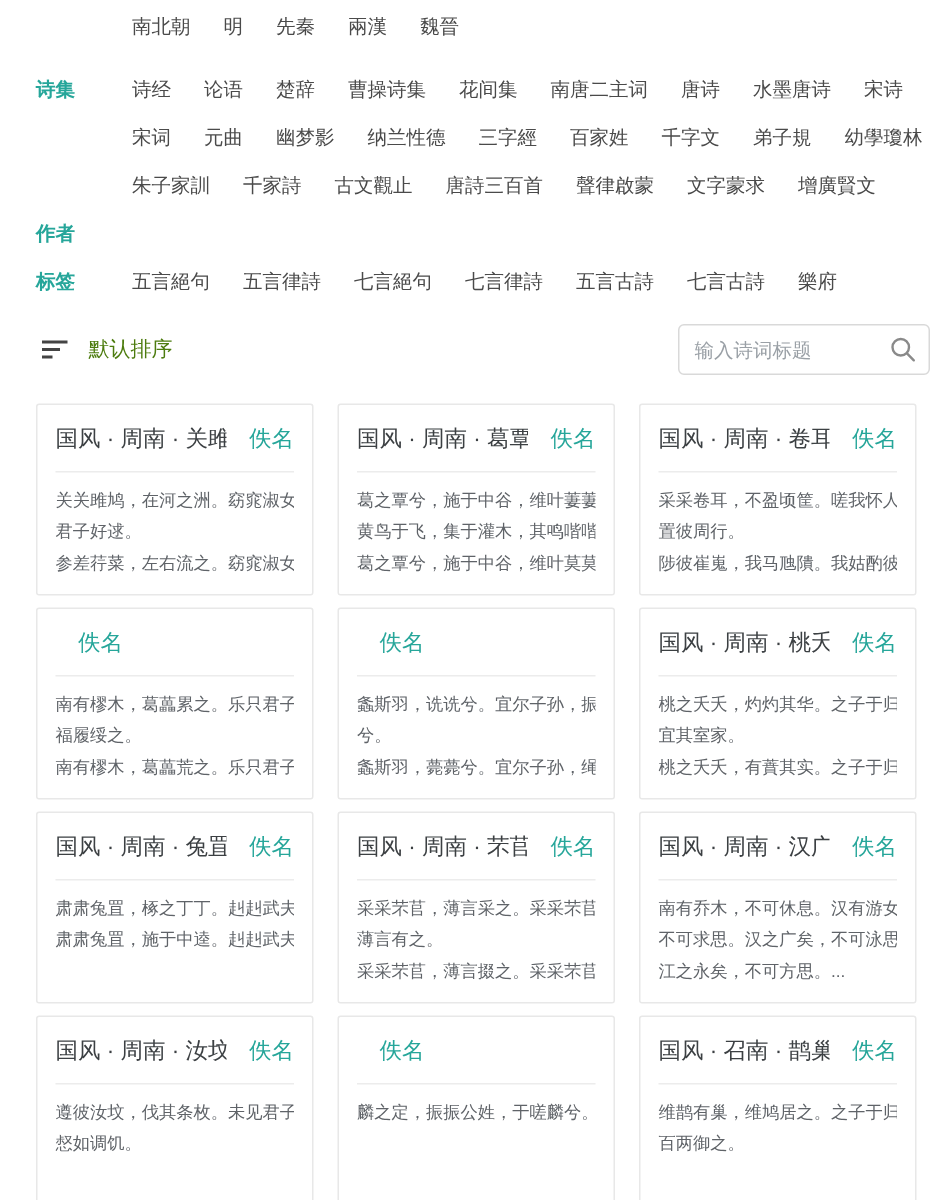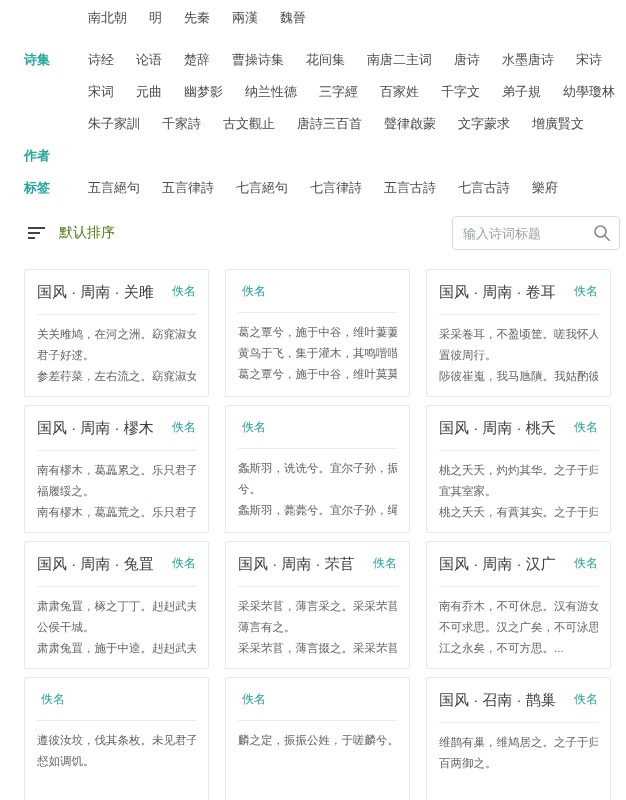--- a/index.html
+++ b/index.html
@@ -60,22 +60,22 @@
     overflow: hidden;
     cursor: pointer;
   }
   .card-head { display: flex; align-items: flex-start; }
   .card-title {
     font-size: 15px; color: #3c4043;
     white-space: nowrap; overflow: hidden;
     flex: 1 1 auto;
   }
   .card-author {
-    flex: 0 0 auto; margin-left: 4px;
-    font-size: 12px; color: #26a69a;
+    flex: 0 0 auto; margin-left: 15px;
+    font-size: 15px; color: #26a69a;
   }
   .card-divider { border: none; border-top: 1px solid #ececec; margin: 12px 0 9px; }
   .card-line {
     font-size: 11.5px; line-height: 21px; color: #5f6368;
     white-space: nowrap; overflow: hidden;
   }
 </style>
 </head>
 <body>
 
@@ -161,40 +161,40 @@
         <div class="card-title">国风 · 周南 · 关雎</div>
         <div class="card-author">佚名</div>
       </div>
       <div class="card-divider"></div>
       <div class="card-line">关关雎鸠，在河之洲。窈窕淑女，</div>
       <div class="card-line">君子好逑。</div>
       <div class="card-line">参差荇菜，左右流之。窈窕淑女...</div>
     </div>
     <div class="card">
       <div class="card-head">
+        <div class="card-title">国风 · 周南 · 葛覃</div>
         <div class="card-author">佚名</div>
       </div>
       <div class="card-divider"></div>
       <div class="card-line">葛之覃兮，施于中谷，维叶萋萋。</div>
       <div class="card-line">黄鸟于飞，集于灌木，其鸣喈喈。</div>
       <div class="card-line">葛之覃兮，施于中谷，维叶莫莫...</div>
     </div>
     <div class="card">
       <div class="card-head">
         <div class="card-title">国风 · 周南 · 卷耳</div>
         <div class="card-author">佚名</div>
       </div>
       <div class="card-divider"></div>
       <div class="card-line">采采卷耳，不盈顷筐。嗟我怀人，</div>
       <div class="card-line">置彼周行。</div>
       <div class="card-line">陟彼崔嵬，我马虺隤。我姑酌彼...</div>
     </div>
     <div class="card">
       <div class="card-head">
-        <div class="card-title">国风 · 周南 · 樛木</div>
         <div class="card-author">佚名</div>
       </div>
       <div class="card-divider"></div>
       <div class="card-line">南有樛木，葛藟累之。乐只君子，</div>
       <div class="card-line">福履绥之。</div>
       <div class="card-line">南有樛木，葛藟荒之。乐只君子...</div>
     </div>
     <div class="card">
       <div class="card-head">
         <div class="card-author">佚名</div>
@@ -214,21 +214,20 @@
       <div class="card-line">宜其室家。</div>
       <div class="card-line">桃之夭夭，有蕡其实。之子于归...</div>
     </div>
     <div class="card">
       <div class="card-head">
         <div class="card-title">国风 · 周南 · 兔罝</div>
         <div class="card-author">佚名</div>
       </div>
       <div class="card-divider"></div>
       <div class="card-line">肃肃兔罝，椓之丁丁。赳赳武夫，</div>
-      <div class="card-line">公侯干城。</div>
       <div class="card-line">肃肃兔罝，施于中逵。赳赳武夫...</div>
     </div>
     <div class="card">
       <div class="card-head">
         <div class="card-title">国风 · 周南 · 芣苢</div>
         <div class="card-author">佚名</div>
       </div>
       <div class="card-divider"></div>
       <div class="card-line">采采芣苢，薄言采之。采采芣苢，</div>
       <div class="card-line">薄言有之。</div>
@@ -239,20 +238,21 @@
         <div class="card-title">国风 · 周南 · 汉广</div>
         <div class="card-author">佚名</div>
       </div>
       <div class="card-divider"></div>
       <div class="card-line">南有乔木，不可休息。汉有游女，</div>
       <div class="card-line">不可求思。汉之广矣，不可泳思。</div>
       <div class="card-line">江之永矣，不可方思。...</div>
     </div>
     <div class="card">
       <div class="card-head">
+        <div class="card-title">国风 · 周南 · 汝坟</div>
         <div class="card-author">佚名</div>
       </div>
       <div class="card-divider"></div>
       <div class="card-line">遵彼汝坟，伐其条枚。未见君子，</div>
       <div class="card-line">惄如调饥。</div>
     </div>
     <div class="card">
       <div class="card-head">
         <div class="card-author">佚名</div>
       </div>

